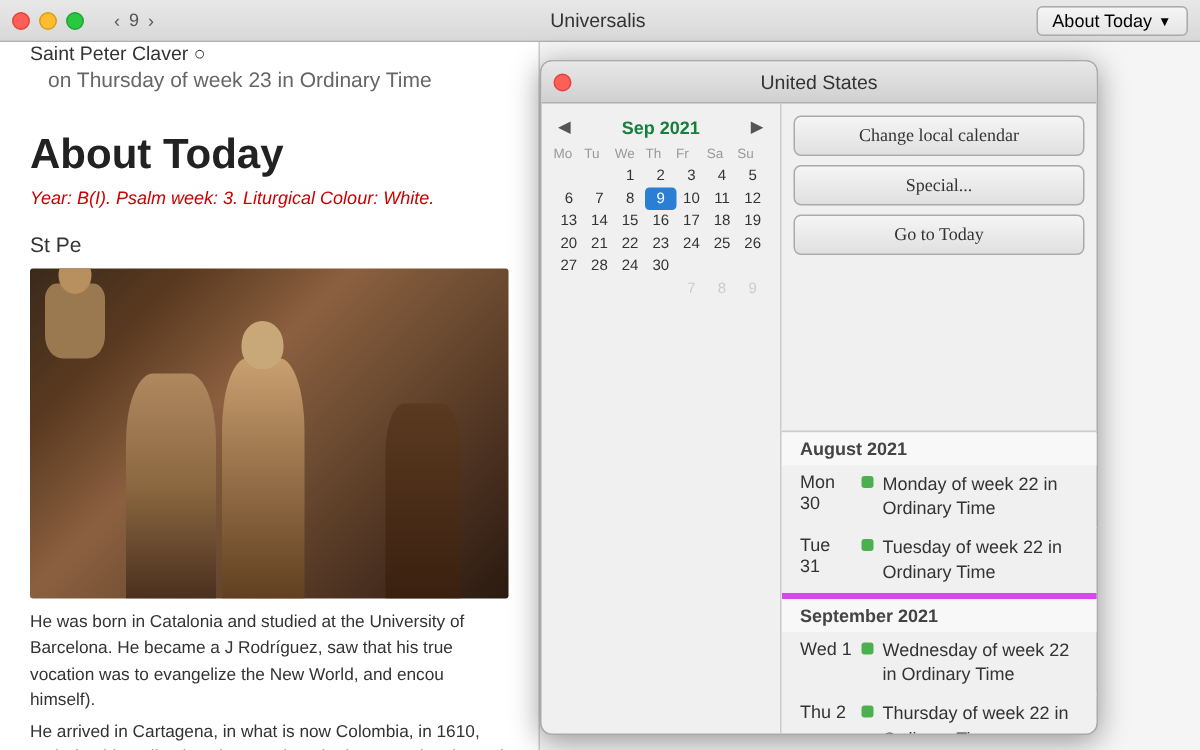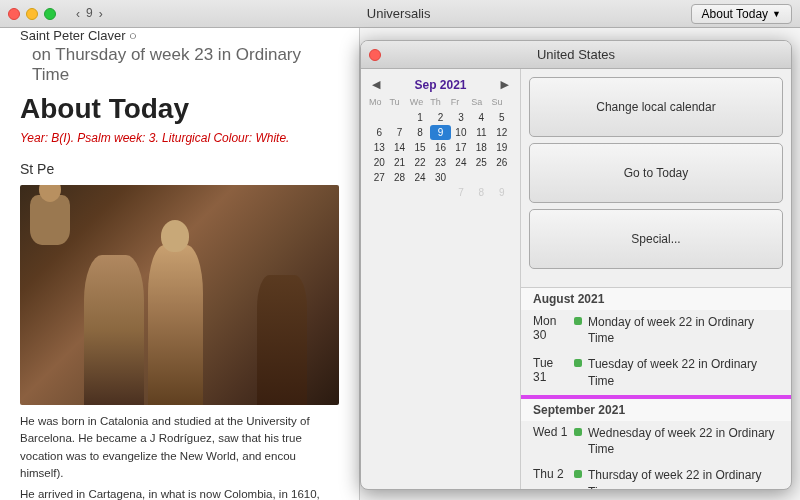--- a/index.html
+++ b/index.html
@@ -86,23 +86,23 @@
       padding: 0 20px;
       flex-shrink: 0;
     }
     .saint-name {
       font-size: 13px;
       font-weight: 500;
       color: #333;
       margin-bottom: 2px;
     }
     .saint-subtitle {
-      font-size: 17px;
+      font-size: 14px;
       color: #666;
-      margin-bottom: 8px;
+      margin-bottom: 26px;
       padding-left: 12px;
     }
     .about-today-heading {
       font-size: 28px;
       font-weight: bold;
       color: #222;
       margin-bottom: 6px;
     }
     .liturgical-info {
       font-size: 12px;
@@ -148,21 +148,21 @@
       color: #333;
       line-height: 1.5;
     }
     .body-text p { margin-bottom: 4px; }
 
     
     .dialog-overlay {
       position: absolute;
       top: 40px;
       left: 360px;
-      width: 432px;
+      width: 372px;
       height: 450px;
       background: #f0f0f0;
       border-radius: 8px;
       box-shadow: 0 4px 20px rgba(0,0,0,0.4);
       border: 1px solid #aaa;
       display: flex;
       flex-direction: column;
       overflow: hidden;
       z-index: 10;
     }
@@ -209,21 +209,21 @@
 
     .cal-nav {
       display: flex;
       align-items: center;
       justify-content: space-between;
       margin-bottom: 4px;
     }
     .cal-title {
       font-size: 12px;
       font-weight: bold;
-      color: #4c1d95;
+      color: #15803d;
     }
     .cal-nav-btn {
       background: none;
       border: none;
       cursor: pointer;
       font-size: 11px;
       color: #555;
       padding: 1px 3px;
     }
 
@@ -265,25 +265,26 @@
       flex: 1;
       padding: 8px;
       display: flex;
       flex-direction: column;
       gap: 6px;
     }
     .dialog-btn {
       background: linear-gradient(to bottom, #f5f5f5, #e0e0e0);
       border: 1px solid #aaa;
       border-radius: 5px;
-      padding: 22px 12px;
+      padding: 5px 12px;
       font-size: 12px;
       cursor: pointer;
       text-align: center;
       color: #333;
+      font-family: Liberation Serif, serif;
     }
 
     
     .calendar-list {
       flex: 1;
       overflow-y: auto;
       border-top: 1px solid #ccc;
     }
 
     .cal-list-section {
@@ -453,22 +454,22 @@
               <div class="cal-cell other-month" style="color:#ccc;">7</div>
               <div class="cal-cell other-month" style="color:#ccc;">8</div>
               <div class="cal-cell other-month" style="color:#ccc;">9</div>
             </div>
           </div>
         </div>
 
         <div style="flex:1;display:flex;flex-direction:column;overflow:hidden;">
           <div class="dialog-right">
             <button class="dialog-btn">Change local calendar</button>
+            <button class="dialog-btn">Special...</button>
             <button class="dialog-btn">Go to Today</button>
-            <button class="dialog-btn">Special...</button>
           </div>
 
           <div class="calendar-list">
 
             <div class="cal-list-section">
               <div class="cal-list-header">August 2021</div>
               <div class="cal-list-item">
                 <span class="cal-date-col">Mon 30</span>
                 <div class="cal-item-dot dot-green"></div>
                 <span class="cal-item-text">Monday of week 22 in Ordinary Time</span>

